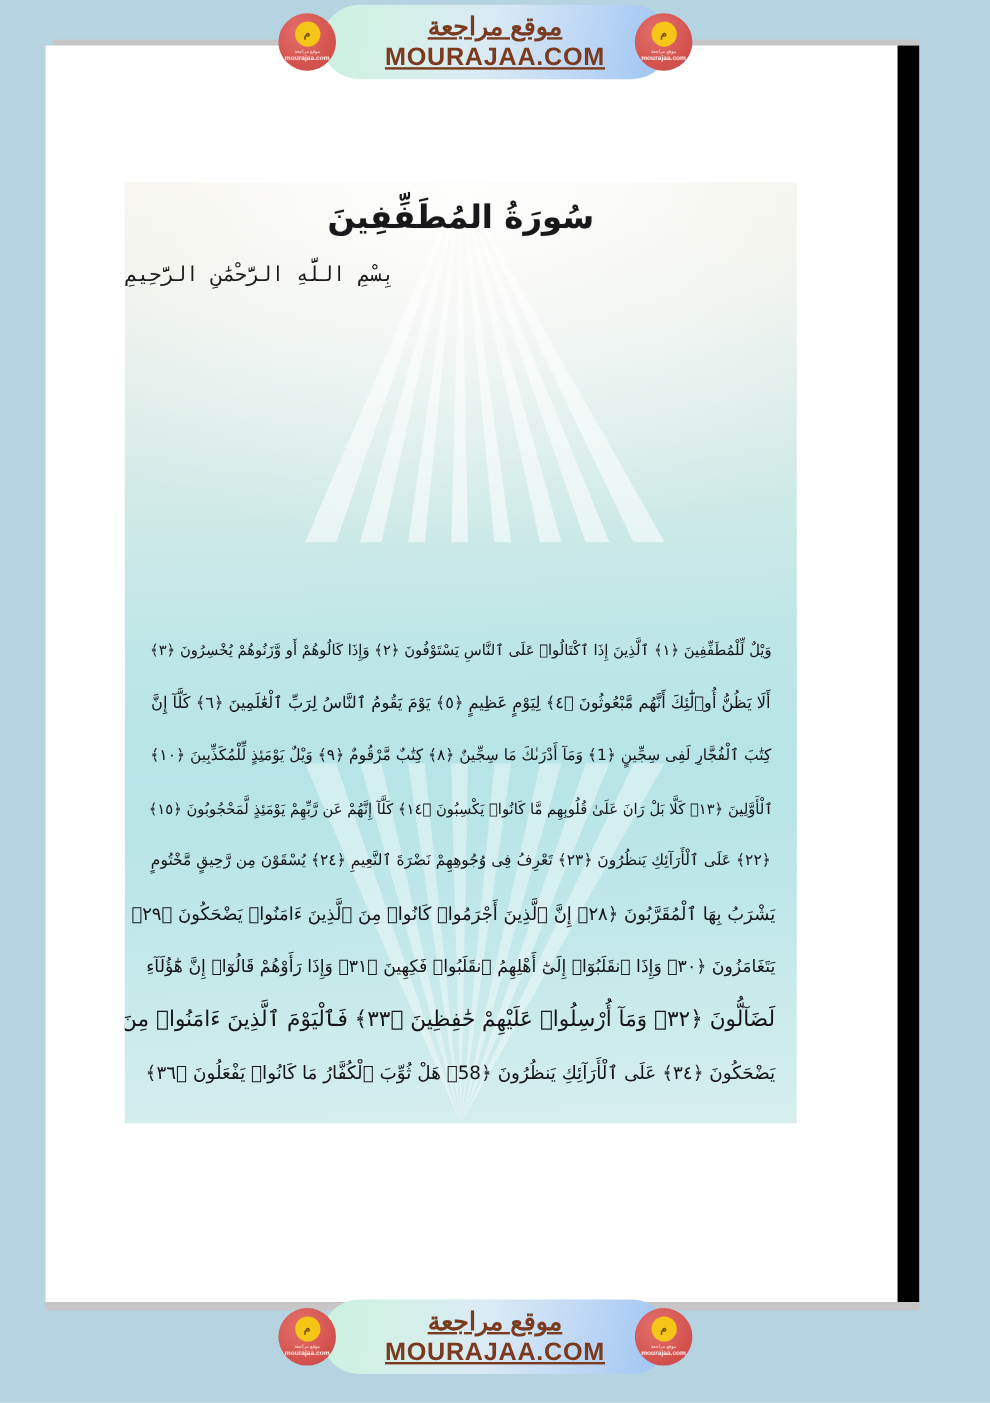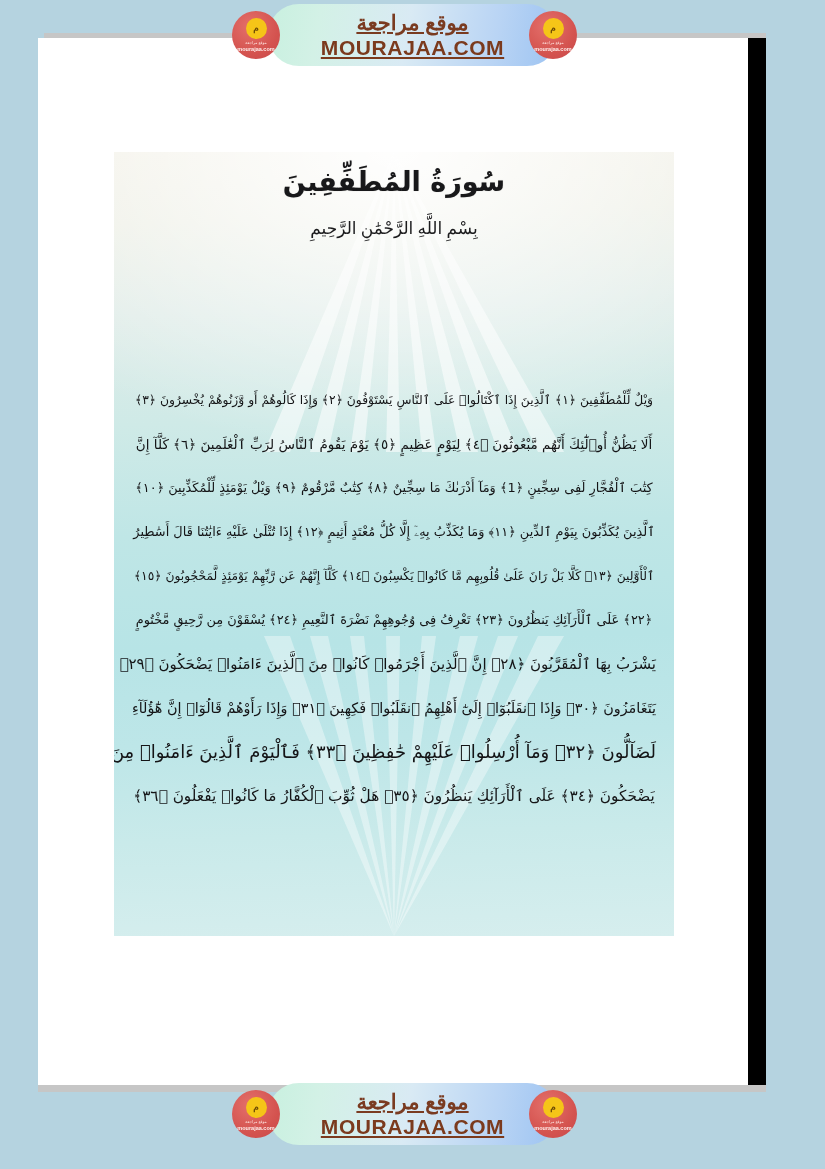--- a/index.html
+++ b/index.html
@@ -142,21 +142,21 @@
   .logo-sub-url {
     font-size: 5.5px;
     font-weight: bold;
     color: #ffeeec;
     line-height: 1.1;
   }
 
   
   .mushaf {
     position: absolute;
-    left: 114px;
+    left: 104px;
     top: 152px;
     width: 560px;
     height: 784px;
     overflow: hidden;
     background:
       radial-gradient(ellipse 120% 55% at 50% 0%,
           rgba(255,255,255,0.95) 0%, rgba(255,255,255,0.35) 45%, rgba(255,255,255,0) 70%),
       linear-gradient(178deg,
           #f2f0e6 0%,
           #eceee4 9%,
@@ -179,21 +179,21 @@
   .rays-bottom { bottom: 0; height: 300px; }
 
   .verse-area {
     position: absolute;
     left: 0; top: 0;
     width: 100%;
     height: 100%;
     padding: 110px 18px 20px 18px;
     display: flex;
     flex-direction: column;
-    justify-content: center;
+    justify-content: flex-end;
   }
 
   .surah-title {
     position: absolute;
     left: 0;
     top: 14px;
     width: 100%;
     text-align: center;
     direction: rtl;
     font-family: "DejaVu Sans", sans-serif;
@@ -202,23 +202,23 @@
     color: #18181a;
     letter-spacing: 0px;
     text-shadow: 0 0 1px rgba(0,0,0,0.25);
   }
 
   .basmala {
     position: absolute;
     left: 0;
     top: 66px;
     width: 100%;
-    text-align: center;
-    direction: rtl;
-    font-family: Liberation Serif, serif;
+    text-align: left;
+    direction: rtl;
+    font-family: Liberation Mono, monospace;
     font-size: 17px;
     color: #1b1b1d;
   }
 
   .ayah-lines {
     margin-top: 18px;
     direction: rtl;
     text-align: center;
     font-family: "DejaVu Sans", sans-serif;
     color: #151517;
@@ -272,27 +272,26 @@
 
   <div class="surah-title">سُورَةُ المُطَفِّفِينَ</div>
 
   <div class="basmala">بِسْمِ اللَّهِ الرَّحْمَٰنِ الرَّحِيمِ</div>
 
   <div class="verse-area">
     <div class="ayah-lines">
       <div class="ayah-line" style="font-size: 12.3px;">وَيْلٌ لِّلْمُطَفِّفِينَ ﴿١﴾ ٱلَّذِينَ إِذَا ٱكْتَالُوا۟ عَلَى ٱلنَّاسِ يَسْتَوْفُونَ ﴿٢﴾ وَإِذَا كَالُوهُمْ أَو وَّزَنُوهُمْ يُخْسِرُونَ ﴿٣﴾</div>
       <div class="ayah-line" style="font-size: 13.5px;">أَلَا يَظُنُّ أُو۟لَٰٓئِكَ أَنَّهُم مَّبْعُوثُونَ ﴿٤﴾ لِيَوْمٍ عَظِيمٍ ﴿٥﴾ يَوْمَ يَقُومُ ٱلنَّاسُ لِرَبِّ ٱلْعَٰلَمِينَ ﴿٦﴾ كَلَّآ إِنَّ</div>
       <div class="ayah-line" style="font-size: 12.9px;">كِتَٰبَ ٱلْفُجَّارِ لَفِى سِجِّينٍ ﴿1﴾ وَمَآ أَدْرَىٰكَ مَا سِجِّينٌ ﴿٨﴾ كِتَٰبٌ مَّرْقُومٌ ﴿٩﴾ وَيْلٌ يَوْمَئِذٍ لِّلْمُكَذِّبِينَ ﴿١٠﴾</div>
-      <div class="ayah-line" style="font-size: 12.9px;">ٱلَّذِينَ يُكَذِّبُونَ بِيَوْمِ ٱلدِّينِ ﴿١١﴾ وَمَا يُكَذِّبُ بِهِۦٓ إِلَّا كُلُّ مُعْتَدٍ أَثِيمٍ ﴿١٢﴾ إِذَا تُتْلَىٰ عَلَيْهِ ءَايَٰتُنَا قَالَ أَسَٰطِيرُ</div>
       <div class="ayah-line" style="font-size: 12.3px;">ٱلْأَوَّلِينَ ﴿١٣﴾ كَلَّا بَلْ رَانَ عَلَىٰ قُلُوبِهِم مَّا كَانُوا۟ يَكْسِبُونَ ﴿١٤﴾ كَلَّآ إِنَّهُمْ عَن رَّبِّهِمْ يَوْمَئِذٍ لَّمَحْجُوبُونَ ﴿١٥﴾</div>
       <div class="ayah-line" style="font-size: 12.9px;">﴿٢٢﴾ عَلَى ٱلْأَرَآئِكِ يَنظُرُونَ ﴿٢٣﴾ تَعْرِفُ فِى وُجُوهِهِمْ نَضْرَةَ ٱلنَّعِيمِ ﴿٢٤﴾ يُسْقَوْنَ مِن رَّحِيقٍ مَّخْتُومٍ</div>
       <div class="ayah-line" style="font-size: 15px;">يَشْرَبُ بِهَا ٱلْمُقَرَّبُونَ ﴿٢٨﴾ إِنَّ ٱلَّذِينَ أَجْرَمُوا۟ كَانُوا۟ مِنَ ٱلَّذِينَ ءَامَنُوا۟ يَضْحَكُونَ ﴿٢٩﴾ وَإِذَا مَرُّوا۟ بِهِمْ</div>
       <div class="ayah-line" style="font-size: 14.4px;">يَتَغَامَزُونَ ﴿٣٠﴾ وَإِذَا ٱنقَلَبُوٓا۟ إِلَىٰٓ أَهْلِهِمُ ٱنقَلَبُوا۟ فَكِهِينَ ﴿٣١﴾ وَإِذَا رَأَوْهُمْ قَالُوٓا۟ إِنَّ هَٰٓؤُلَآءِ</div>
       <div class="ayah-line" style="font-size: 18px;">لَضَآلُّونَ ﴿٣٢﴾ وَمَآ أُرْسِلُوا۟ عَلَيْهِمْ حَٰفِظِينَ ﴿٣٣﴾ فَٱلْيَوْمَ ٱلَّذِينَ ءَامَنُوا۟ مِنَ ٱلْكُفَّارِ</div>
-      <div class="ayah-line" style="font-size: 15.3px;">يَضْحَكُونَ ﴿٣٤﴾ عَلَى ٱلْأَرَآئِكِ يَنظُرُونَ ﴿٣٥﴾ هَلْ ثُوِّبَ ٱلْكُفَّارُ مَا كَانُوا۟ يَفْعَلُونَ ﴿٣٦﴾</div>
+      <div class="ayah-line" style="font-size: 15.3px;">يَضْحَكُونَ ﴿٣٤﴾ عَلَى ٱلْأَرَآئِكِ يَنظُرُونَ ﴿58﴾ هَلْ ثُوِّبَ ٱلْكُفَّارُ مَا كَانُوا۟ يَفْعَلُونَ ﴿٣٦﴾</div>
     </div>
   </div>
 </div>
 
 <div class="banner top">
   <div class="logo-badge left">
     <div class="logo-mark">م</div>
     <div class="logo-sub-ar">موقع مراجعة</div>
     <div class="logo-sub-url">mourajaa.com</div>
   </div>

